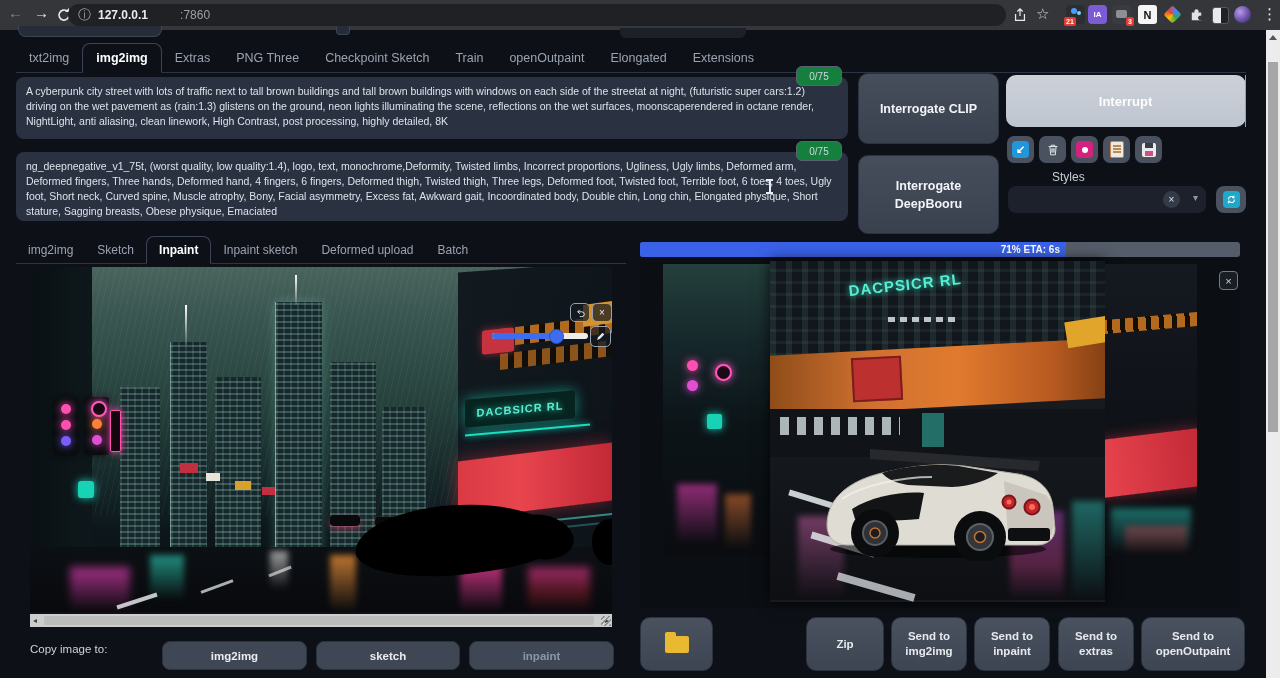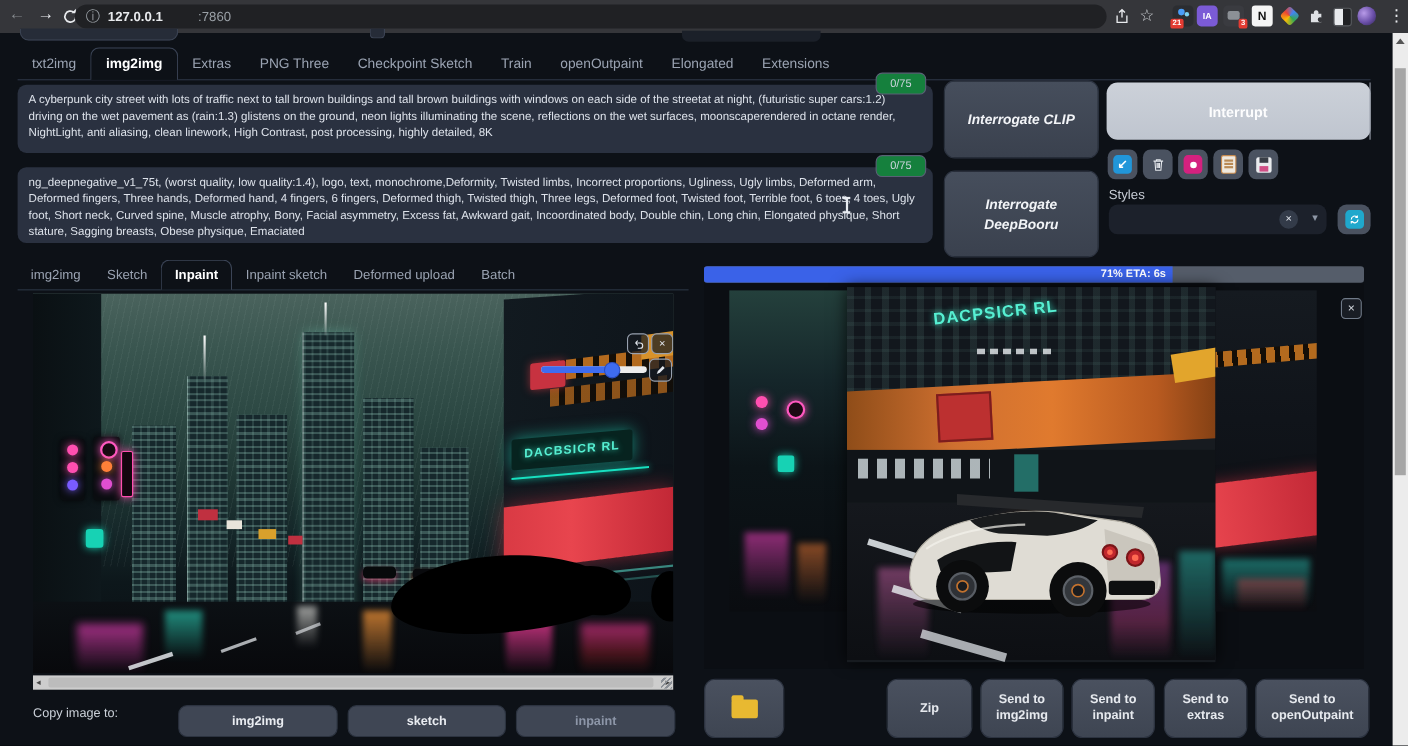--- a/index.html
+++ b/index.html
@@ -30,26 +30,26 @@
   .prompt-box{position:absolute;left:16px;width:832px;background:#2a3140;border-radius:8px;color:#dde2ea;
               font-size:10.5px;line-height:15px;padding:7px 10px;box-sizing:border-box;overflow:hidden;}
   .counter{position:absolute;left:796px;width:44px;height:18px;background:#15803d;border:1px solid #596275;border-radius:6px;
            color:#cfd5df;font-size:10px;display:flex;align-items:center;justify-content:center;z-index:3;}
   .ibeam{position:absolute;left:765px;top:177px;width:9px;height:17px;z-index:4;}
   .ibeam:before{content:"";position:absolute;left:4px;top:2px;width:1.5px;height:13px;background:#e8ecf2;}
   .ibeam:after{content:"";position:absolute;left:1px;top:1px;width:7px;height:1.5px;background:#e8ecf2;box-shadow:0 13px 0 #e8ecf2;}
 
   
   .big-btn{position:absolute;background:linear-gradient(180deg,#464e5c,#3a414e);border:1px solid #2c3340;border-radius:10px;
-           color:#f2f4f7;font-size:12.5px;font-weight:bold;display:flex;flex-direction:column;align-items:center;justify-content:center;line-height:18px;cursor:pointer;font-style:italic;}
+           color:#f2f4f7;font-size:12.5px;font-weight:bold;display:flex;flex-direction:column;align-items:center;justify-content:center;line-height:18px;cursor:pointer;}
   .silver{position:absolute;left:1006px;top:45px;width:240px;height:52px;background:linear-gradient(180deg,#ccd1d9,#bfc5cf);border-radius:10px;display:flex;}
   .silver div{flex:1;display:flex;align-items:center;justify-content:center;color:#fdfdfe;font-weight:bold;font-size:13px;cursor:pointer;}
   .silver div:first-child{border-right:1px solid #99a0ab;}
   .mini-btn{position:absolute;top:106px;width:27px;height:27px;background:#4a5260;border-radius:7px;display:flex;align-items:center;justify-content:center;cursor:pointer;}
-  .styles-label{position:absolute;left:1008px;top:140px;color:#c8cdd6;font-size:12px;}
+  .styles-label{position:absolute;left:1052px;top:140px;color:#c8cdd6;font-size:12px;}
   .styles-input{position:absolute;left:1008px;top:156px;width:198px;height:27px;background:#1c212b;border-radius:8px;}
   .styles-x{position:absolute;right:26px;top:5px;width:17px;height:17px;border-radius:50%;background:#333b49;color:#dfe3ea;font-size:10px;display:flex;align-items:center;justify-content:center;cursor:pointer;}
   .styles-caret{position:absolute;right:8px;top:6px;color:#8e97a6;font-size:10px;cursor:pointer;}
   .refresh-btn{position:absolute;left:1216px;top:156px;width:30px;height:27px;background:#4a5260;border-radius:8px;display:flex;align-items:center;justify-content:center;cursor:pointer;}
   .refresh-ic{width:17px;height:17px;background:#1fa8cc;border-radius:4px;display:flex;align-items:center;justify-content:center;}
 
   
   .subtabrow{position:absolute;left:16px;top:206px;width:610px;display:flex;align-items:flex-end;border-bottom:1px solid #2c3545;}
   .subtab{color:#9aa3b2;font-size:12px;padding:6px 12px;cursor:pointer;white-space:nowrap;}
   .subtab.active{color:#fff;font-weight:bold;border:1px solid #3b4456;border-bottom:1px solid #0d1117;border-radius:8px 8px 0 0;margin-bottom:-1px;}

